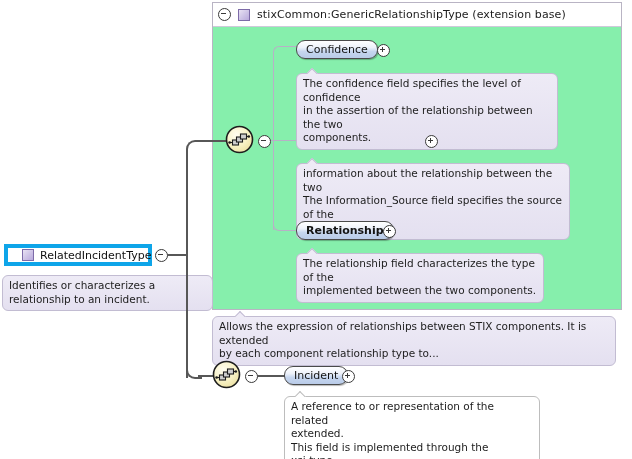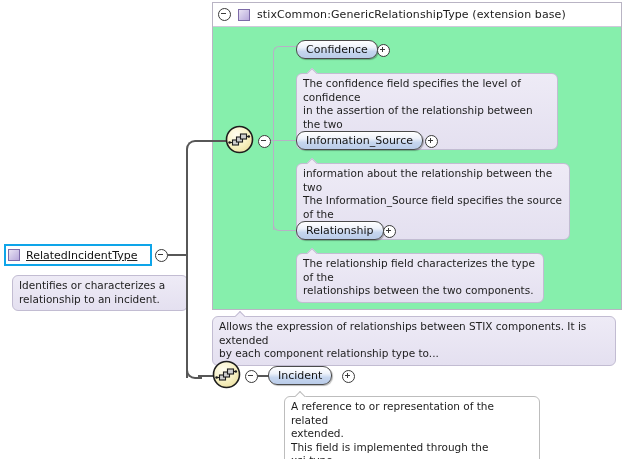--- a/index.html
+++ b/index.html
@@ -94,26 +94,25 @@
   }
 
   
   .root-box {
     position: absolute;
     left: 4px;
     top: 244px;
     width: 148px;
     height: 22px;
     background: #ffffff;
-    border: 2px solid #0ea5e9;
+    border: 4px solid #0ea5e9;
     box-sizing: border-box;
     display: flex;
     align-items: center;
-    padding-left: 0;
-    text-decoration: underline;
+    padding-left: 12px;
   }
   .root-box .type-icon { margin: 0 6px 0 2px; }
   .root-label {
     font-size: 11px;
     color: #111111;
   }
 
   
   .elem {
     position: absolute;
@@ -250,59 +249,56 @@
   <div style="position:absolute; left:377px; top:44px;">
     <span class="circ plus"></span>
   </div>
   <div class="doc" style="left:296px; top:73px; width:262px;">
     <span class="tail" style="left:10px;"></span>
     <p>The confidence field specifies the level of confidence</p>
     <p>in the assertion of the relationship between the two</p>
     <p>components.</p>
   </div>
 
-  <div class="elem" style="left:296px; top:131px;">
-    <span>Information_Source</span>
-  </div>
   <div style="position:absolute; left:425px; top:135px;">
     <span class="circ plus"></span>
   </div>
   <div class="doc" style="left:296px; top:163px; width:274px;">
     <span class="tail" style="left:10px;"></span>
     <p>information about the relationship between the two</p>
     <p>The Information_Source field specifies the source of the</p>
     <p>components.</p>
   </div>
 
-  <div class="elem" style="left:296px; top:221px;">
+  <div class="elem" style="left:296px; top:221px;font-weight:bold;">
     <span>Relationship</span>
   </div>
   <div style="position:absolute; left:383px; top:225px;">
     <span class="circ plus"></span>
   </div>
   <div class="doc" style="left:296px; top:253px; width:248px;">
     <span class="tail" style="left:10px;"></span>
     <p>The relationship field characterizes the type of the</p>
-    <p>relationships between the two components.</p>
+    <p>implemented between the two components.</p>
   </div>
 
   <div class="doc" style="left:212px; top:316px; width:404px;">
     <span class="tail" style="left:22px;"></span>
     <p>Allows the expression of relationships between STIX components. It is extended</p>
     <p>by each component relationship type to...</p>
   </div>
 
   <div class="root-box">
     <span class="type-icon"></span>
     <span class="root-label">RelatedIncidentType</span>
   </div>
   <div style="position:absolute; left:155px; top:249px;">
     <span class="circ"></span>
   </div>
-  <div class="doc" style="left:12px; top:275px; width:176px;">
+  <div class="doc" style="left:2px; top:275px; width:211px;">
     <p>Identifies or characterizes a</p>
     <p>relationship to an incident.</p>
   </div>
 
   <div class="ln h" style="left:167px; top:254px; width:20px;"></div>
 
   <div class="ln v" style="left:186px; top:150px; height:228px;"></div>
 
   <div class="corner-tl" style="left:186px; top:140px; width:14px; height:11px; border-top-left-radius:9px;"></div>
   <div class="ln h" style="left:198px; top:140px; width:30px;"></div>
@@ -358,21 +354,21 @@
       </g>
       <circle cx="4.6" cy="17.5" r="1.3" fill="#1d1d1d"></circle>
       <circle cx="23.8" cy="11.5" r="1.3" fill="#1d1d1d"></circle>
     </svg>
   </div>
   <div style="position:absolute; left:245px; top:370px;">
     <span class="circ"></span>
   </div>
   <div class="ln h" style="left:257px; top:375px; width:28px;"></div>
 
-  <div class="elem" style="left:268px; top:366px;">
+  <div class="elem" style="left:284px; top:366px;">
     <span>Incident</span>
   </div>
   <div style="position:absolute; left:342px; top:370px;">
     <span class="circ plus"></span>
   </div>
   <div class="doc white" style="left:284px; top:396px; width:256px;">
     <span class="tail" style="left:10px;"></span>
     <p>A reference to or representation of the related</p>
     <p>extended.</p>
     <p>This field is implemented through the xsi:type</p>

